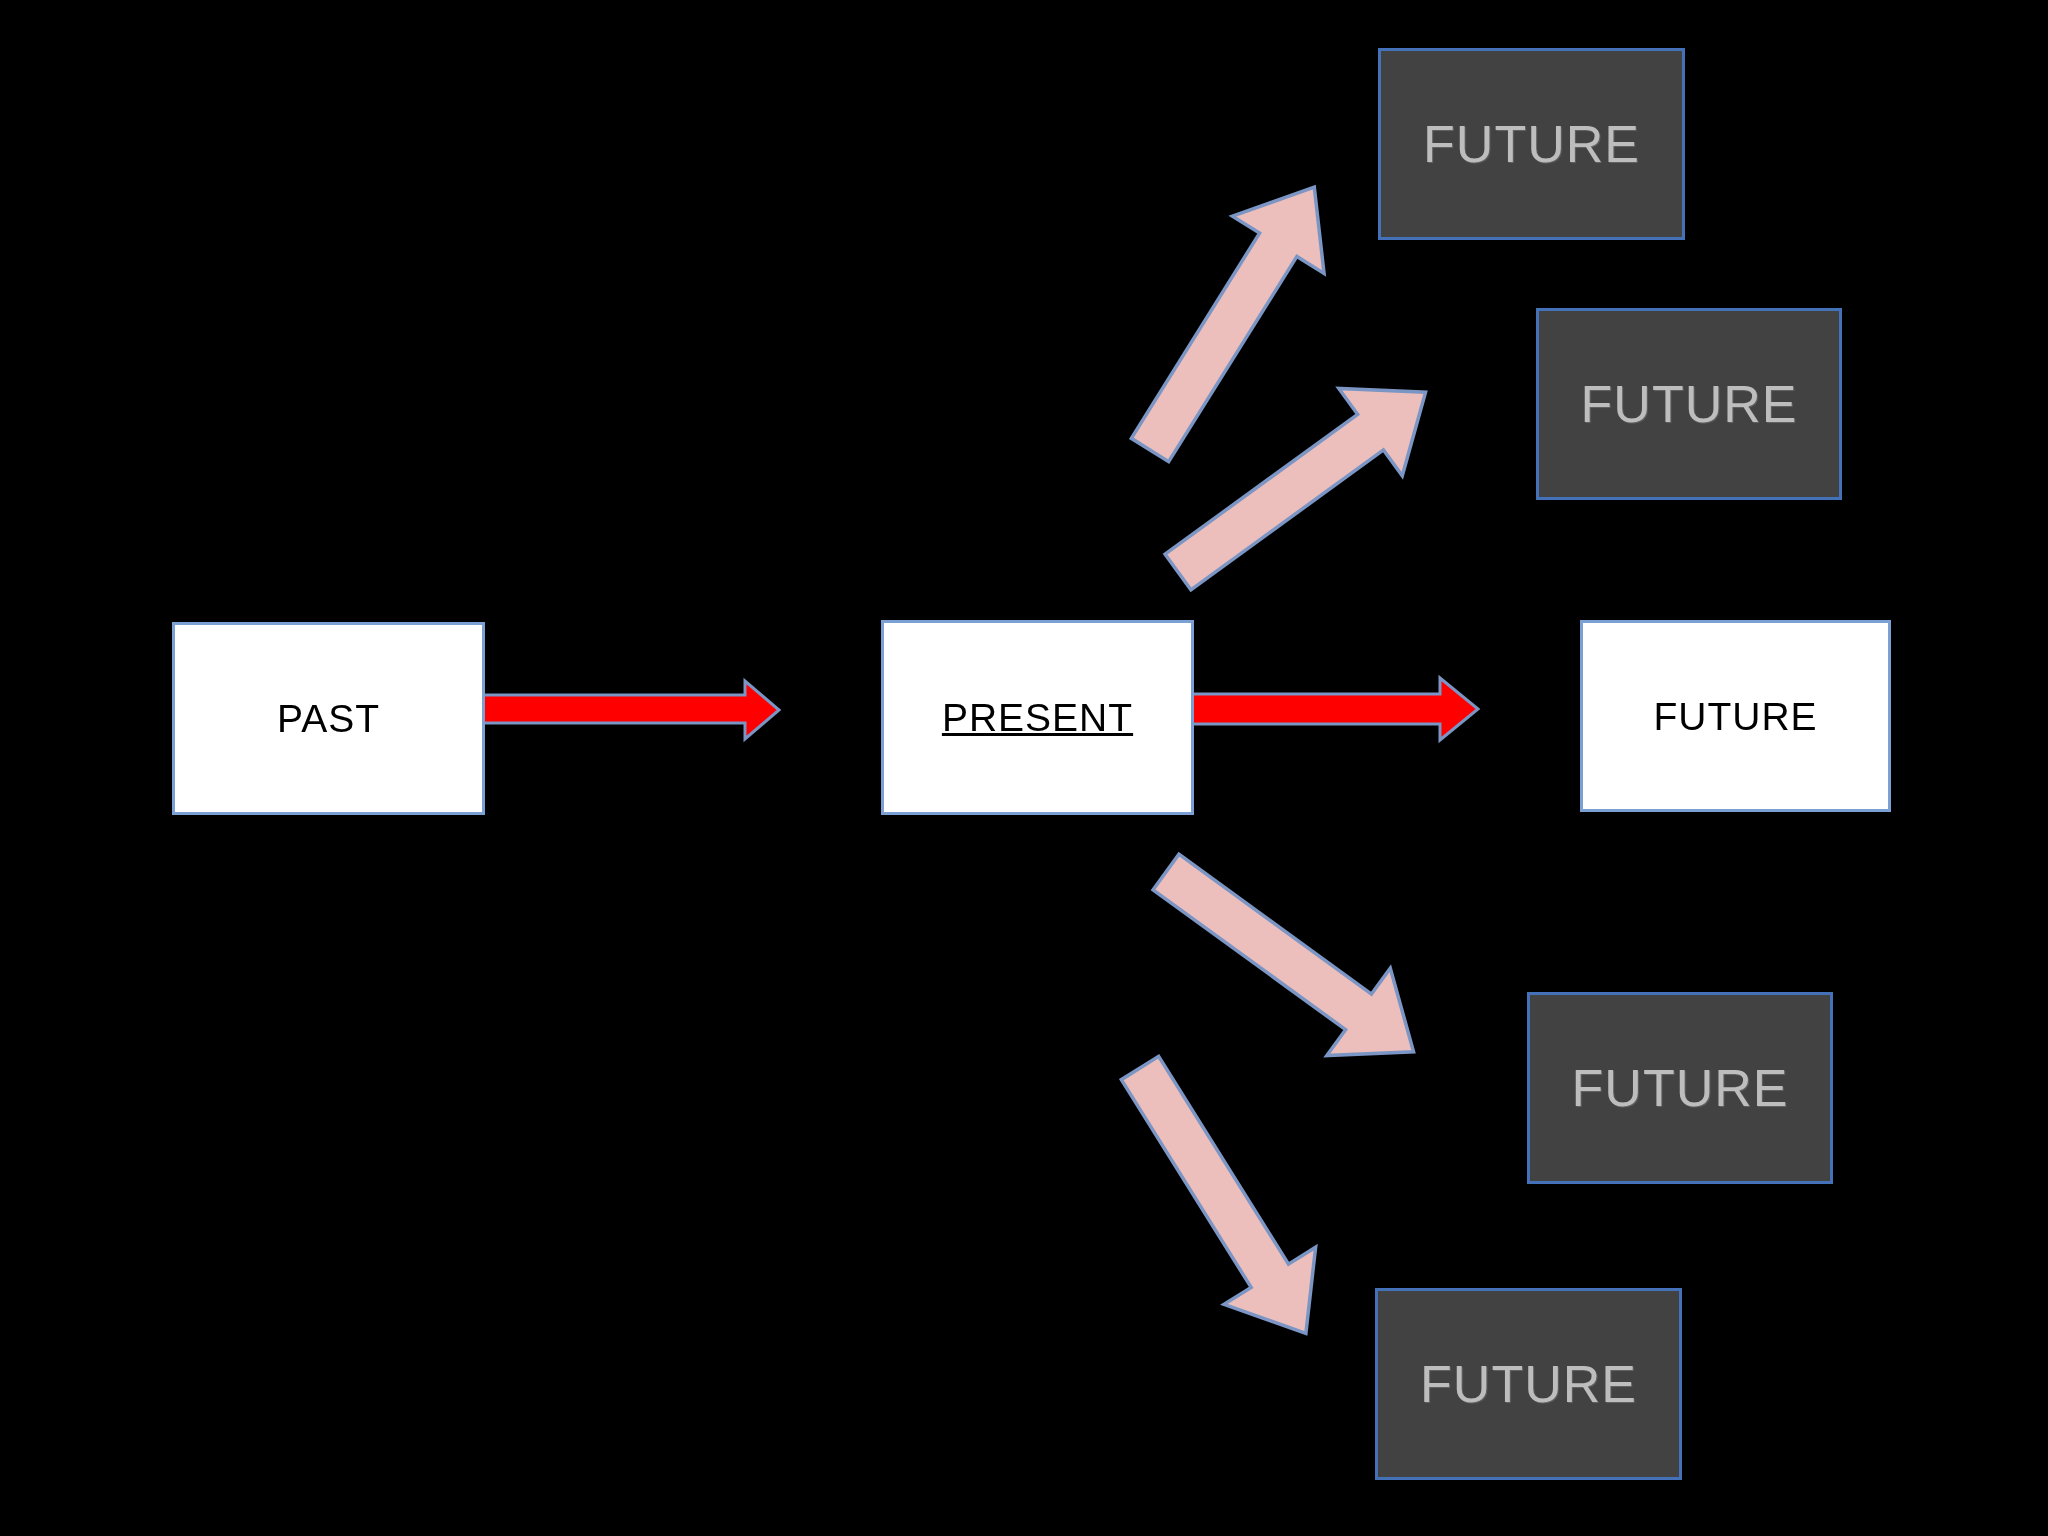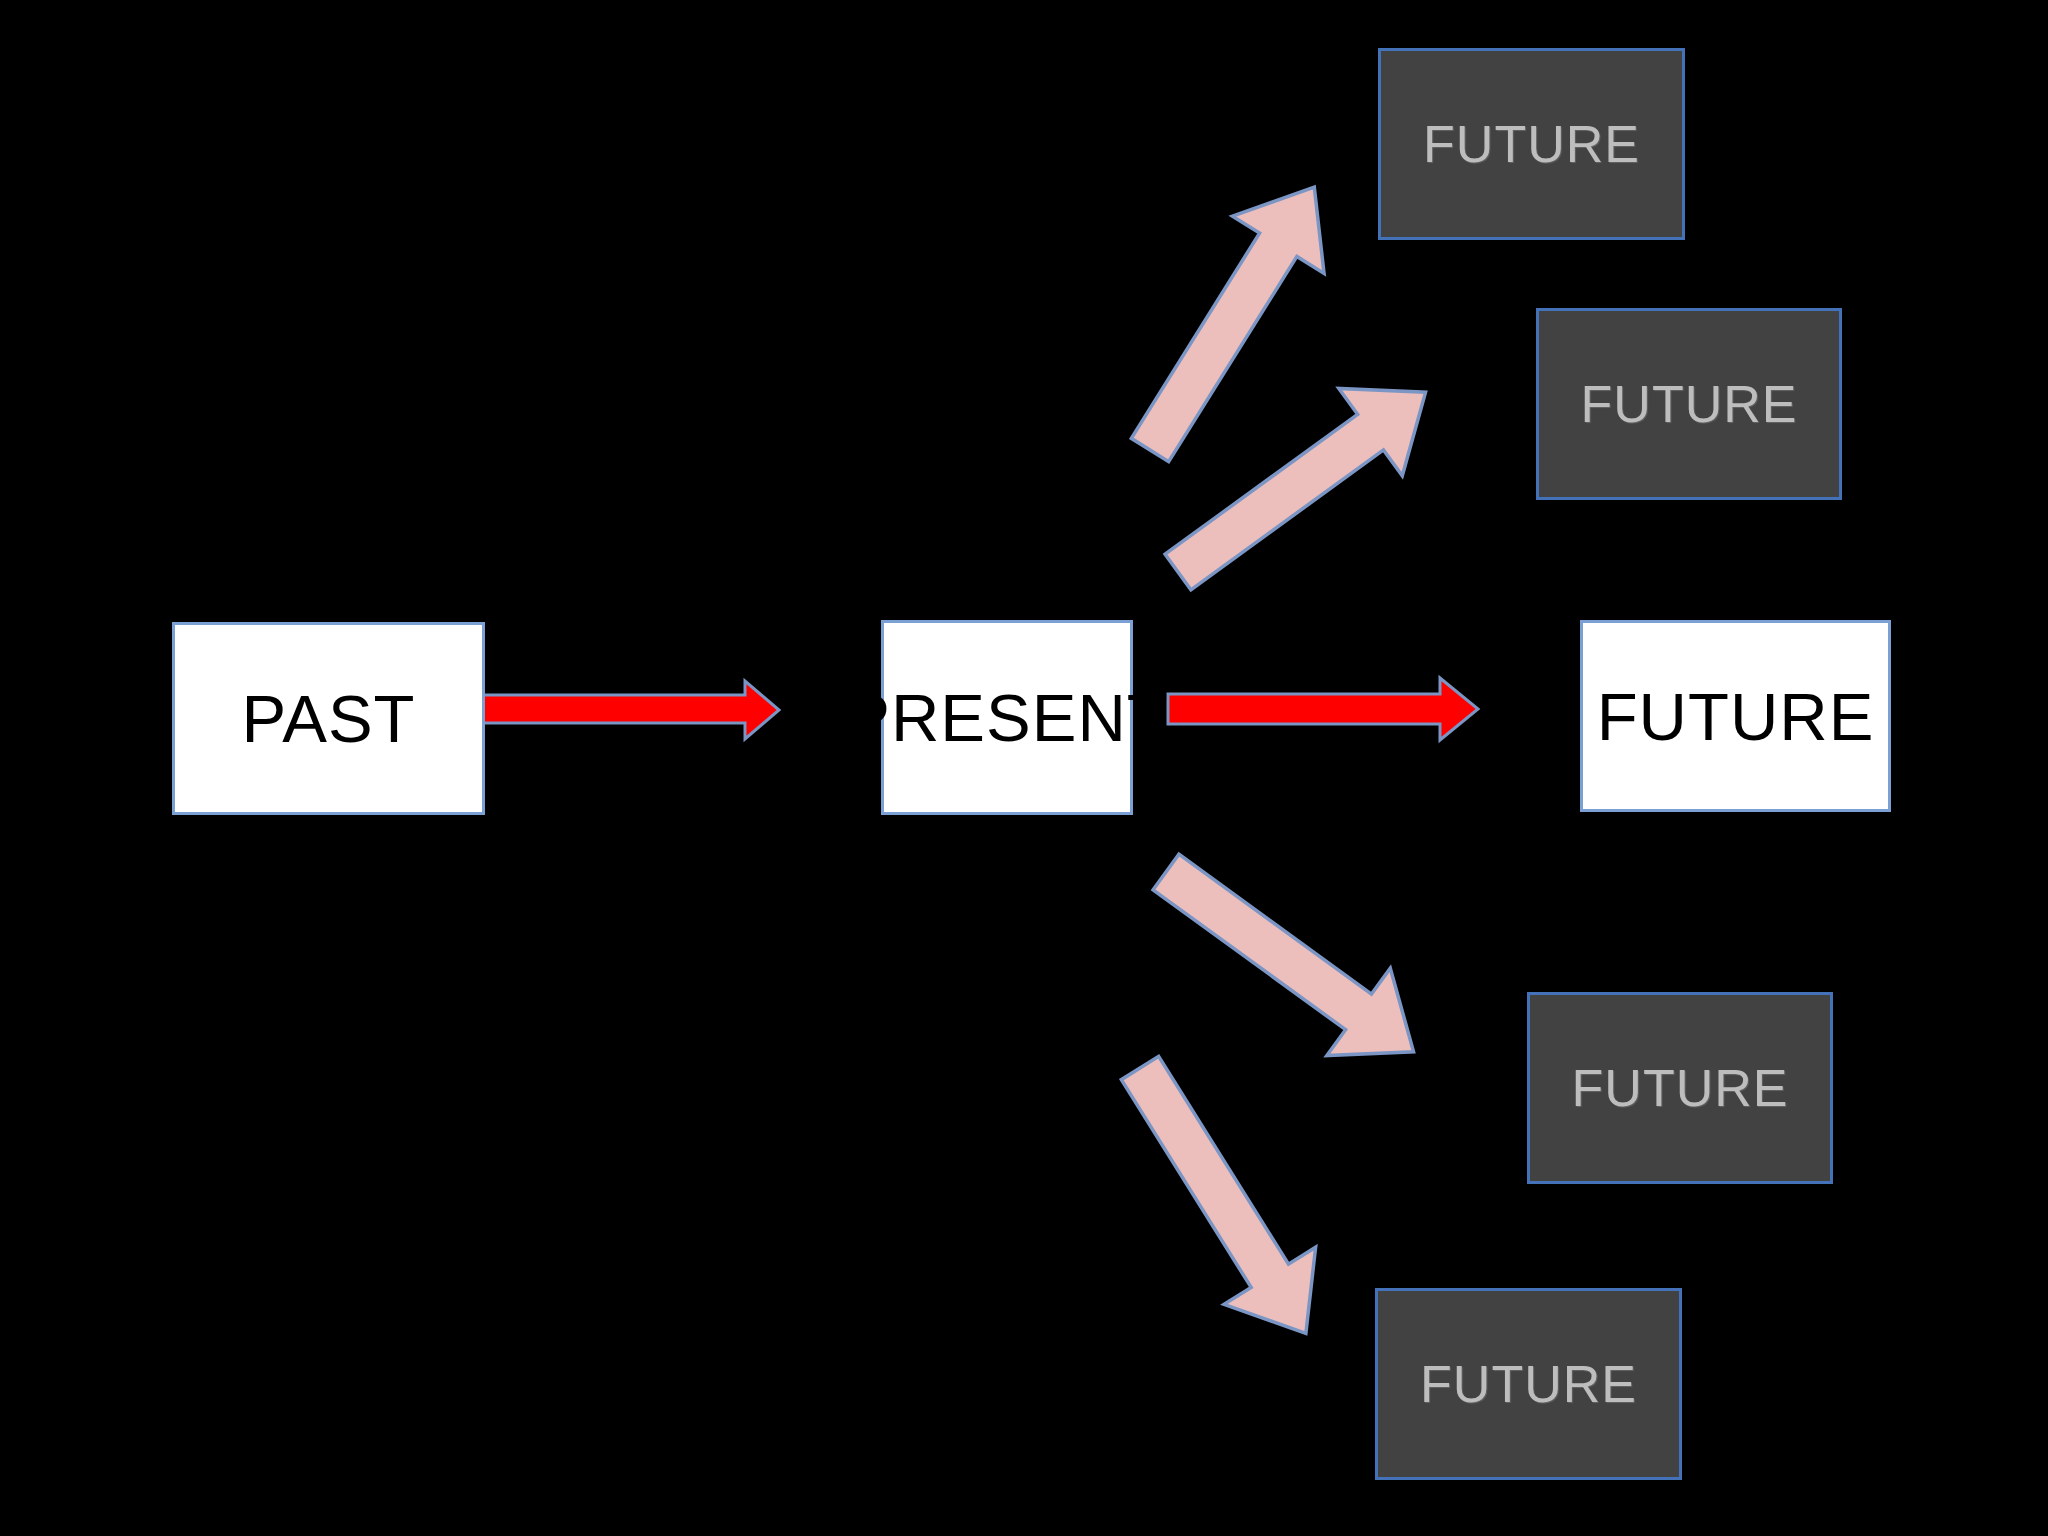--- a/index.html
+++ b/index.html
@@ -24,21 +24,21 @@
     justify-content: center;
     text-align: center;
     line-height: 1;
     user-select: none;
     margin-left: 41px;
   }
   .node-primary {
     background: #FFFFFF;
     border: 3px solid #7BA0D4;
     color: #000000;
-    font-size: 67px;
+    font-size: 39px;
     font-weight: 400;
     letter-spacing: 1px;
   }
   .node-alt {
     background: #424242;
     border: 3px solid #4472B8;
     color: #BDBDBD;
     font-size: 52px;
     font-weight: 400;
     letter-spacing: 1px;
@@ -86,21 +86,21 @@
         <polygon points="0,-22 245,-22 245,-54 313,0 245,54 245,22 0,22" fill="#EDBFBC" stroke="#7B95C4" stroke-width="3.5" stroke-linejoin="miter"></polygon>
       </g>
 
     </svg>
   </div>
 
   <div class="node node-primary" style="left:131px; top:622px; width:313px; height:193px;">
     <span>PAST</span>
   </div>
 
-  <div class="node node-primary" style="left:840px; top:620px; width:252px; height:195px;">
+  <div class="node node-primary" style="left:840px; top:620px; width:313px; height:195px;text-decoration:underline;">
     <span>PRESENT</span>
   </div>
 
   <div class="node node-primary" style="left:1539px; top:620px; width:311px; height:192px;">
     <span>FUTURE</span>
   </div>
 
   <div class="node node-alt" style="left:1337px; top:48px; width:307px; height:192px;">
     <span>FUTURE</span>
   </div>

